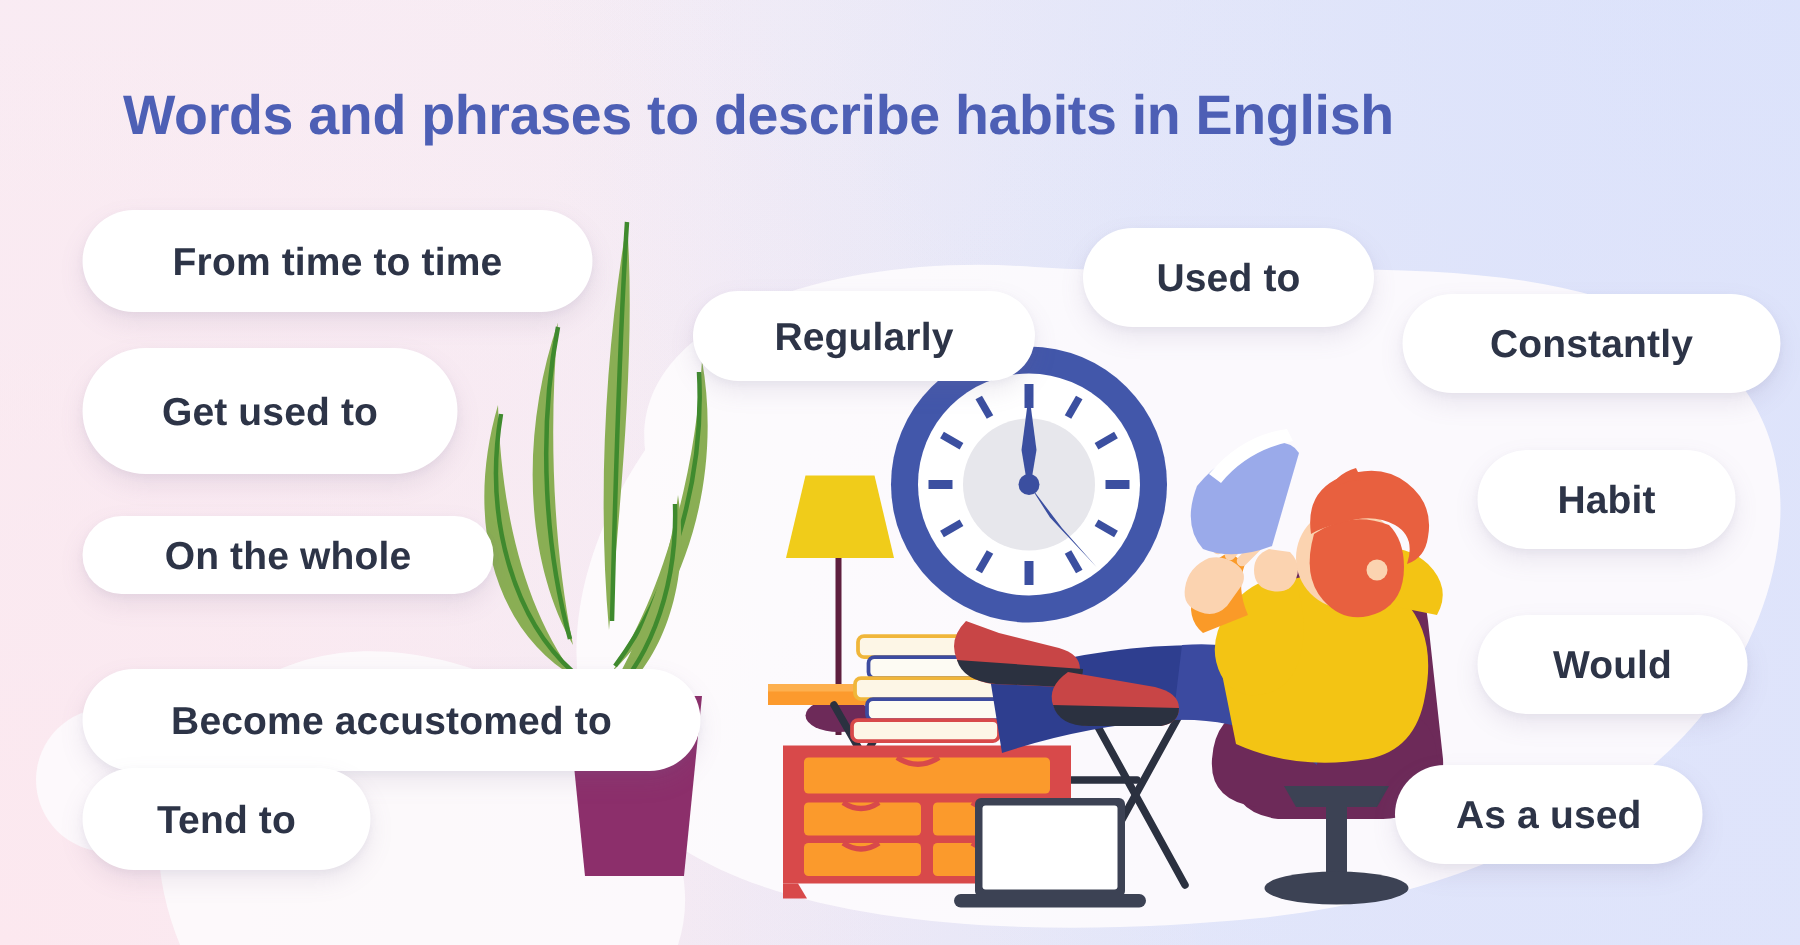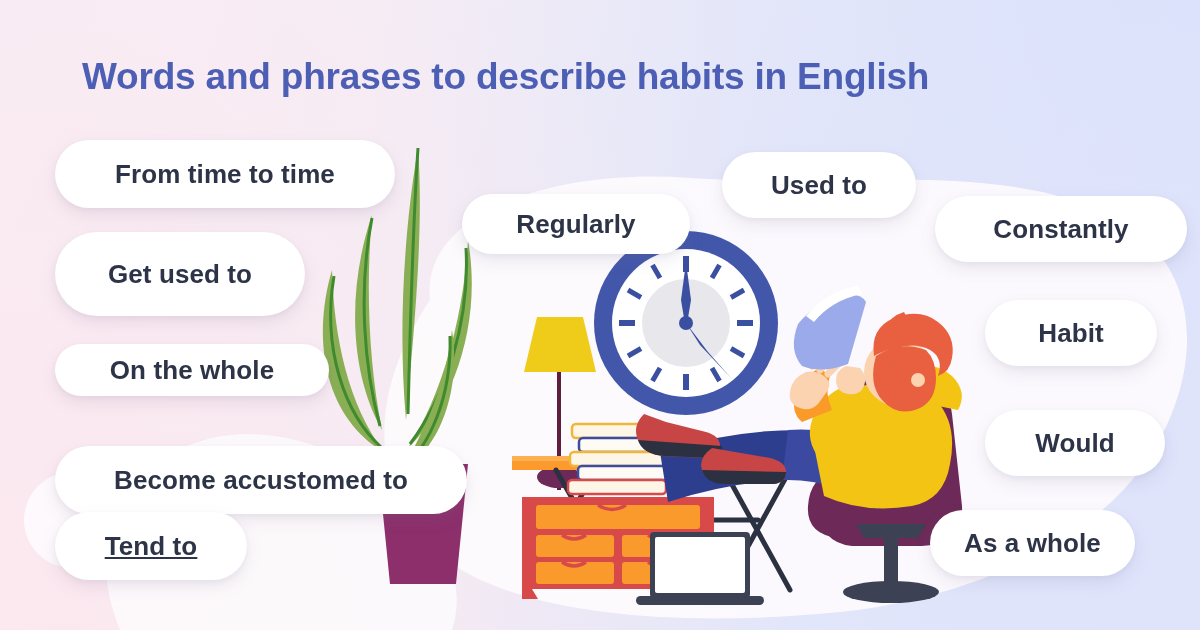--- a/index.html
+++ b/index.html
@@ -261,21 +261,21 @@
       </div>
       <div class="pill" style="left: 55px; top: 344px; width: 274px; height: 52px;">
         <span>On the whole</span>
       </div>
       <div class="pill" style="left: 985px; top: 410px; width: 180px; height: 66px;">
         <span>Would</span>
       </div>
       <div class="pill" style="left: 55px; top: 419px; width: 412px; height: 68px; margin-top: 27px;">
         <span>Become accustomed to</span>
       </div>
-      <div class="pill" style="left: 55px; top: 512px; width: 192px; height: 68px; text-decoration: underline;">
+      <div class="pill" style="left: 55px; top: 512px; width: 192px; height: 68px;">
         <span>Tend to</span>
       </div>
       <div class="pill" style="left: 930px; top: 510px; width: 205px; height: 66px;">
-        <span>As a whole</span>
+        <span>As a used</span>
       </div>
     </div>
 
 </div>
 
 </body></html>

